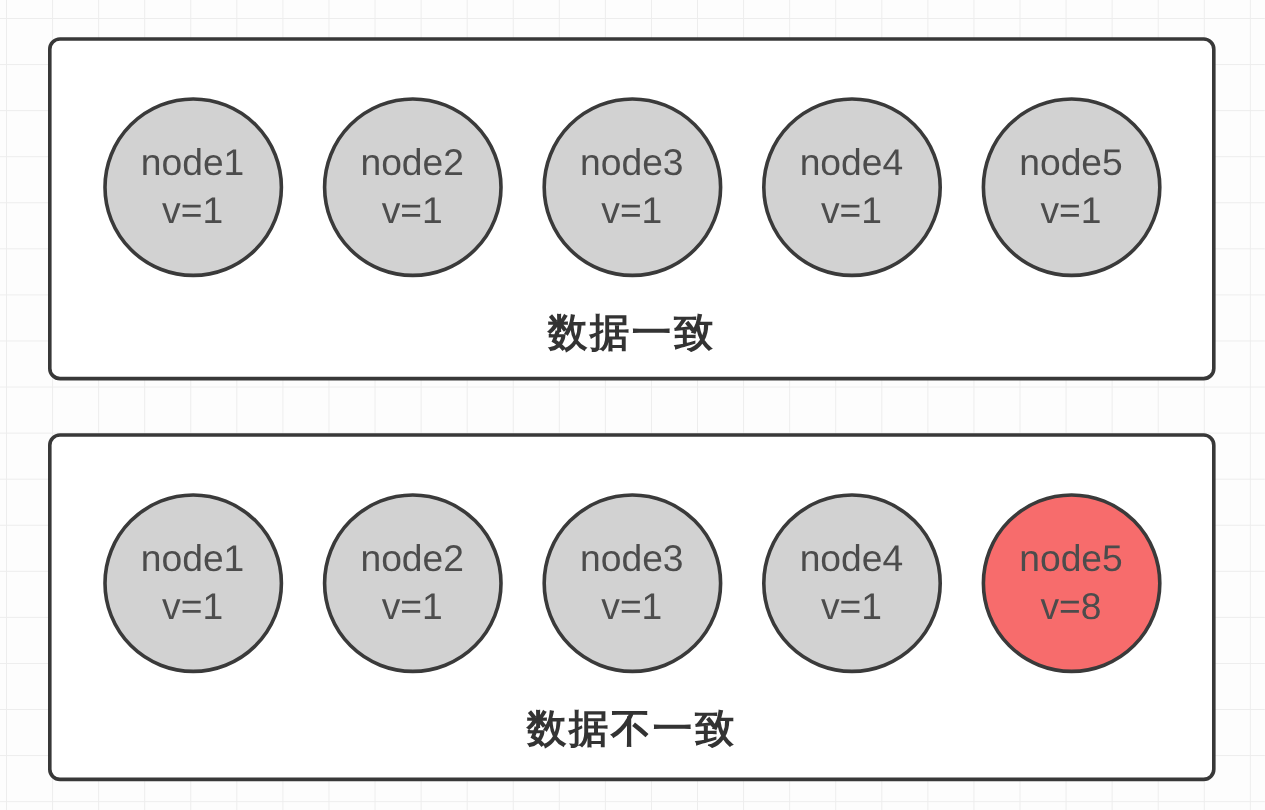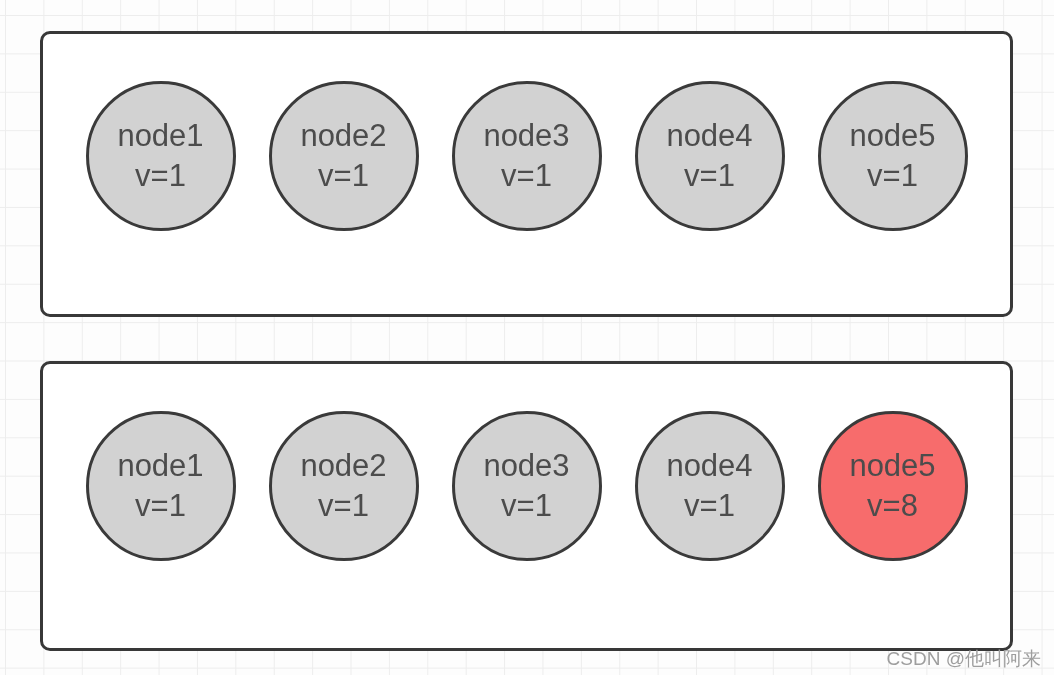--- a/index.html
+++ b/index.html
@@ -94,20 +94,21 @@
       </div>
       <div class="node">
         <span>node4</span>
         <span>v=1</span>
       </div>
       <div class="node">
         <span>node5</span>
         <span>v=1</span>
       </div>
     </div>
+    <div class="group-label">数据一致</div>
   </section>
 
   <section class="group-box box-1">
     <div class="nodes-row">
       <div class="node">
         <span>node1</span>
         <span>v=1</span>
       </div>
       <div class="node">
         <span>node2</span>
@@ -119,17 +120,17 @@
       </div>
       <div class="node">
         <span>node4</span>
         <span>v=1</span>
       </div>
       <div class="node error">
         <span>node5</span>
         <span>v=8</span>
       </div>
     </div>
+    <div class="group-label">数据不一致</div>
   </section>
 
-  <div class="watermark">CSDN @他叫阿来</div>
 
 </div>
 
 </body></html>

